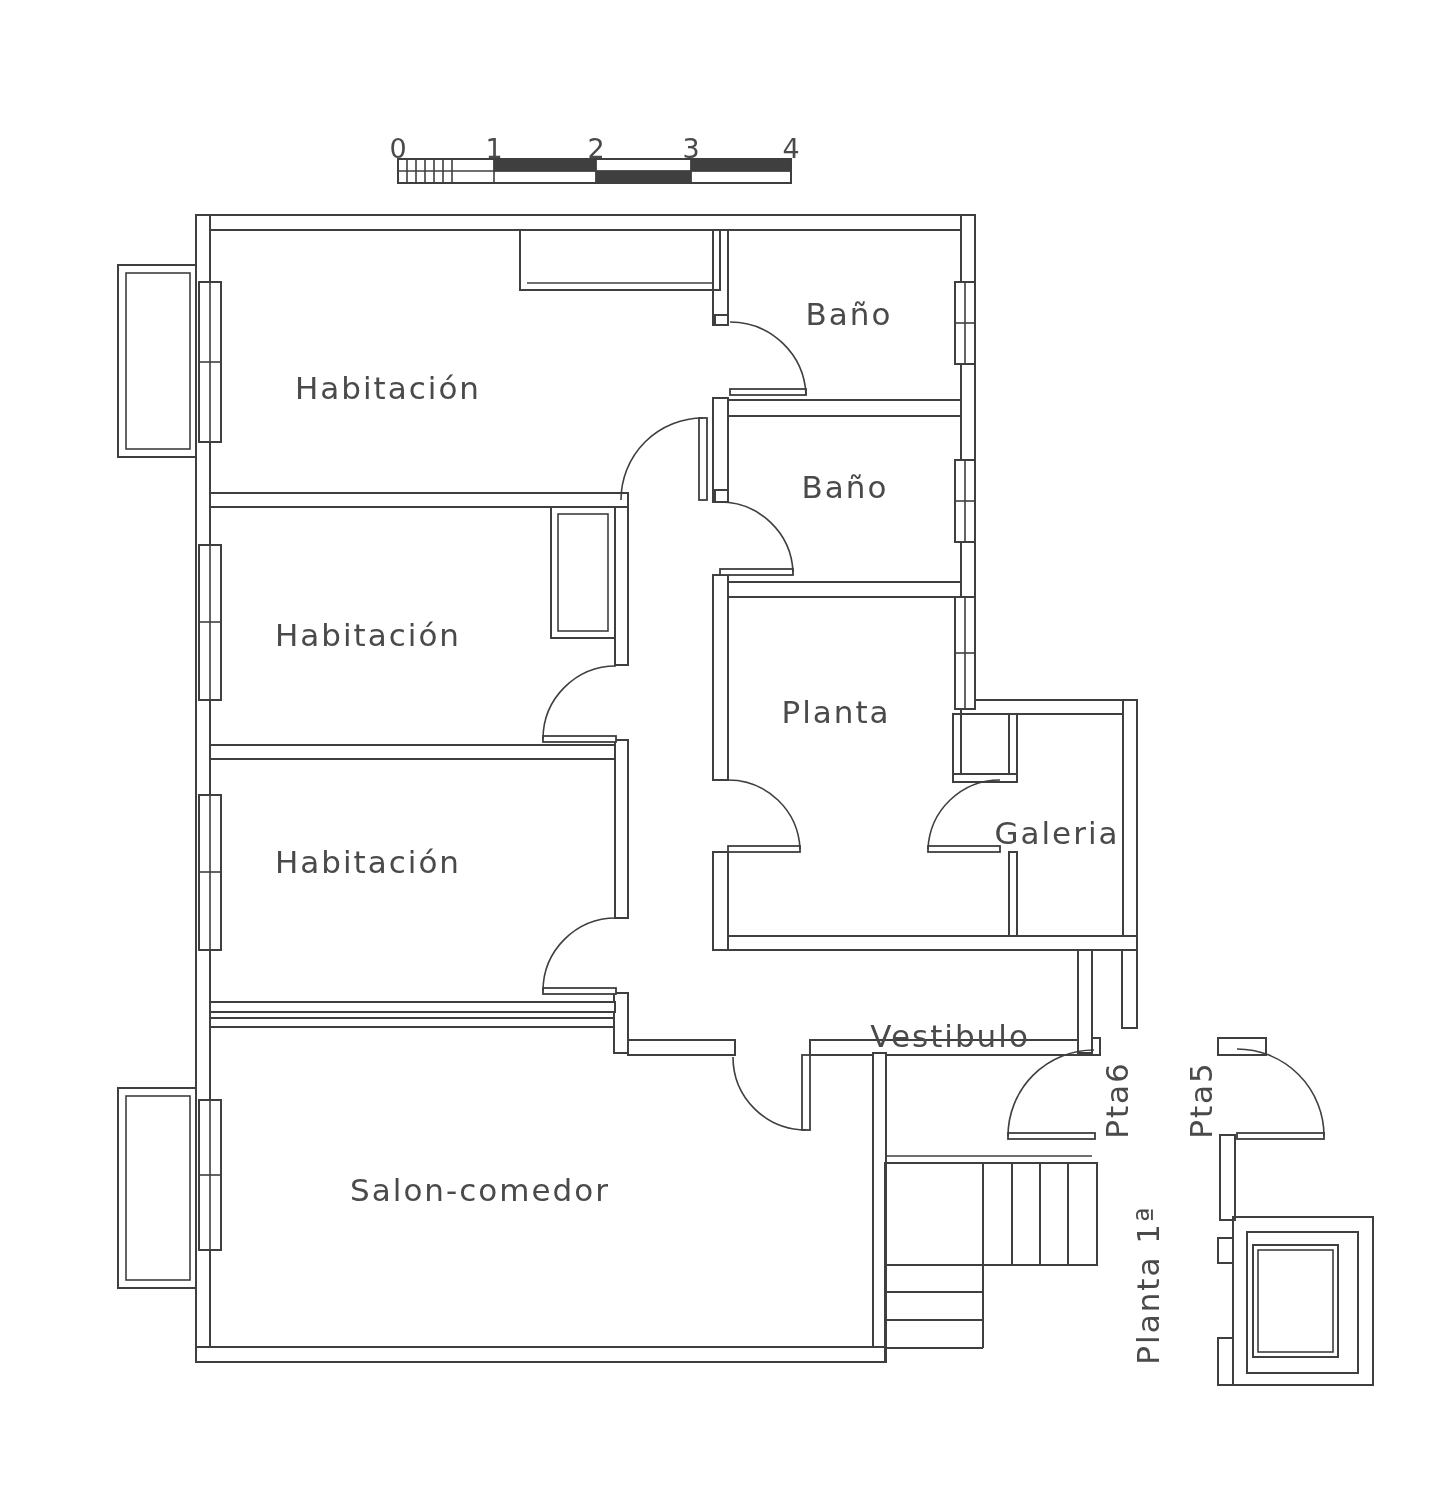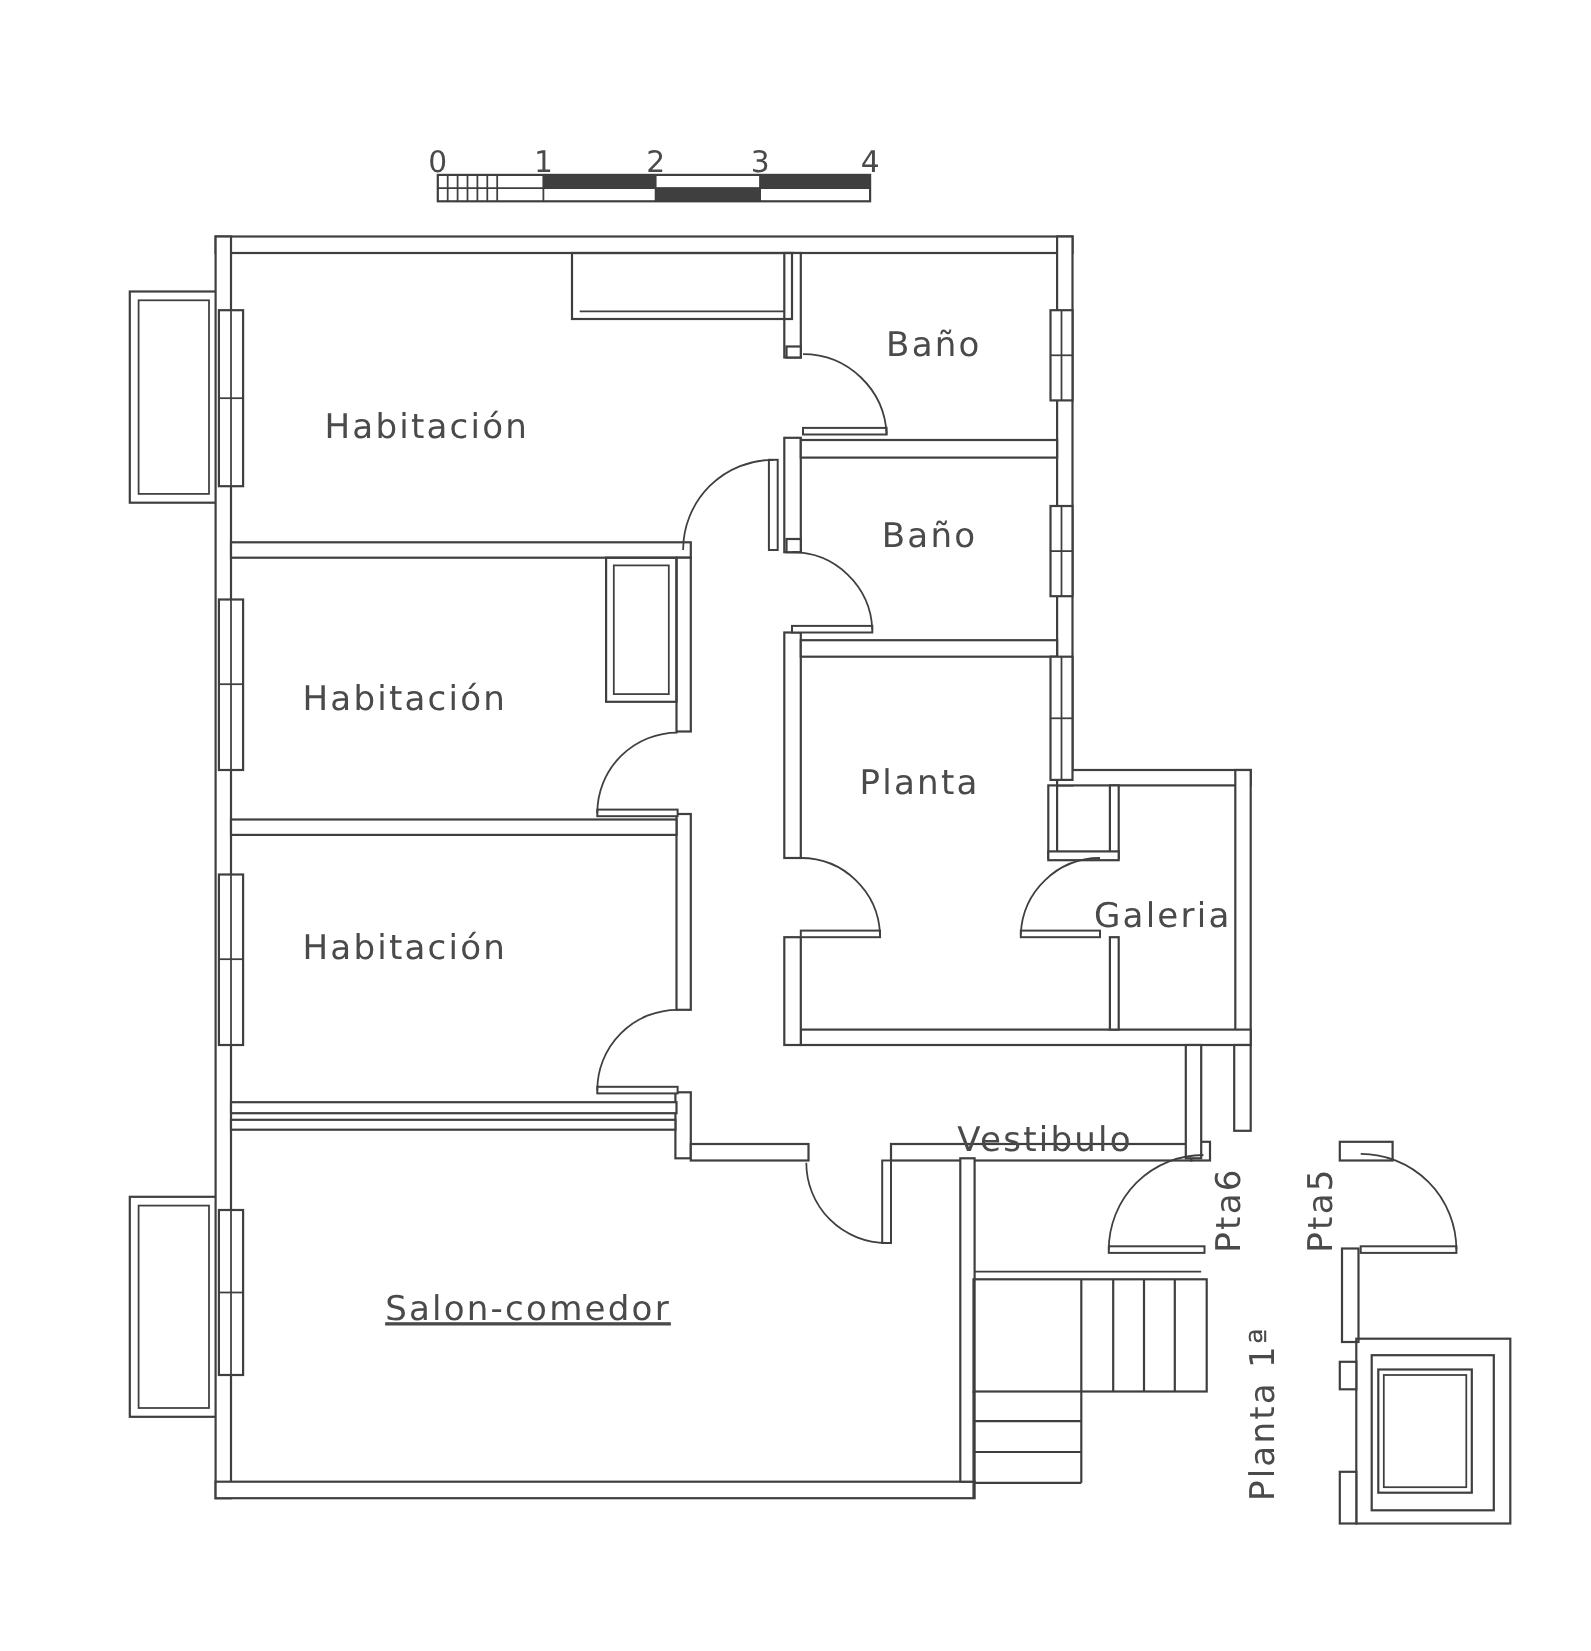--- a/index.html
+++ b/index.html
@@ -210,21 +210,21 @@
 
   <div id="room-labels">
       <div class="room-label" style="left: 388px; top: 388px;">Habitación</div>
       <div class="room-label" style="left: 368px; top: 635px;">Habitación</div>
       <div class="room-label" style="left: 368px; top: 862px;">Habitación</div>
       <div class="room-label" style="left: 849px; top: 314px;">Baño</div>
       <div class="room-label" style="left: 845px; top: 487px;">Baño</div>
       <div class="room-label" style="left: 836px; top: 712px;">Planta</div>
       <div class="room-label" style="left: 1057px; top: 796px; margin-top: 37px;">Galeria</div>
       <div class="room-label" style="left: 950px; top: 1036px;">Vestibulo</div>
-      <div class="room-label" style="left: 480px; top: 1190px; text-decoration: underline;">Salon-comedor</div>
+      <div class="room-label" style="left: 480px; top: 1190px;">Salon-comedor</div>
     </div>
   <div id="door-tags">
       <div class="room-label rot" style="left: 1117px; top: 1100px;">Pta6</div>
       <div class="room-label rot" style="left: 1201px; top: 1100px;">Pta5</div>
     </div>
   <div id="scale-numbers">
       <div class="scale-num" style="left: 398px; top: 148px;">0</div>
       <div class="scale-num" style="left: 494px; top: 148px;">1</div>
       <div class="scale-num" style="left: 596px; top: 148px;">2</div>
       <div class="scale-num" style="left: 691px; top: 148px;">3</div>

